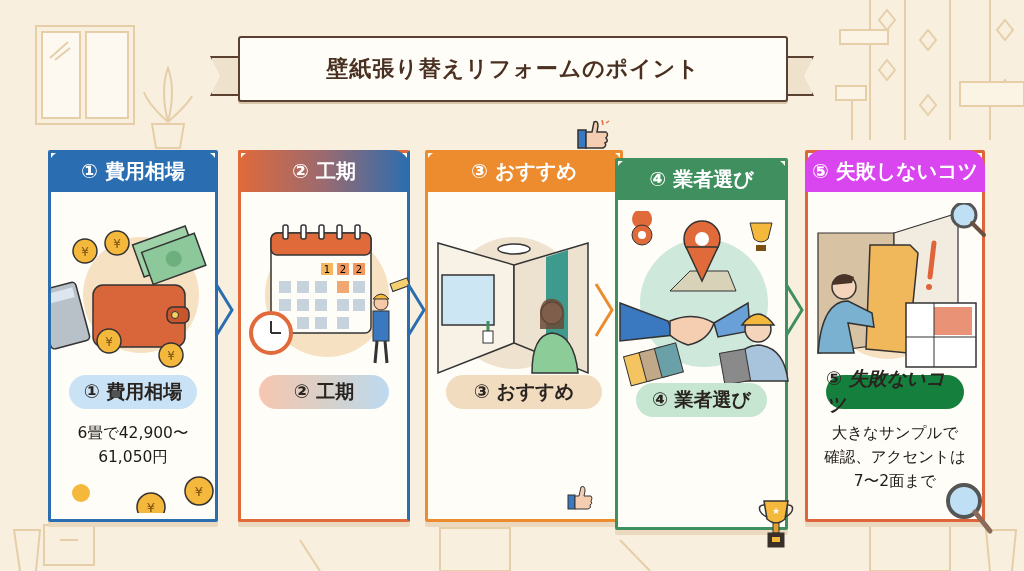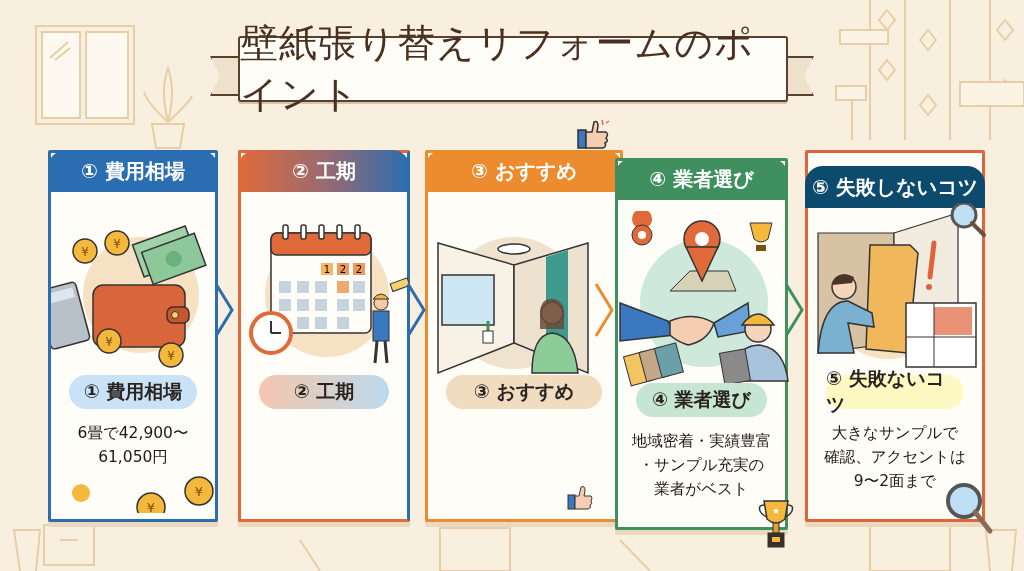--- a/index.html
+++ b/index.html
@@ -17,21 +17,21 @@
     display: flex; align-items: center; justify-content: center;
     box-shadow: 0 2px 0 #d8c4a8;
   }
   .ribbon-tail {
     position: absolute; top: 56px; width: 40px; height: 40px;
     background: #efe2cc; border: 2px solid #5a4030;
   }
   .ribbon-tail.left { left: 210px; clip-path: polygon(0 0,100% 0,100% 100%,0 100%,25% 50%); }
   .ribbon-tail.right { left: 774px; clip-path: polygon(0 0,100% 0,75% 50%,100% 100%,0 100%); }
   .title-text {
-    font-size: 38px; font-weight: normal; color: #4a3020; letter-spacing: 1px;
+    font-size: 22px; font-weight: bold; color: #4a3020; letter-spacing: 1px;
   }
   .card {
     position: absolute; top: 150px; height: 372px; border-radius: 2px;
     background: #fffdf8; border: 3px solid; overflow: visible;
     box-shadow: 0 5px 0 #ead9bf;
   }
   .card-header {
     position: absolute; left: -3px; right: -3px; top: -3px; height: 42px;
     border-radius: 18px 18px 0 0; display: flex; align-items: center;
     justify-content: center; color: #fff; font-weight: bold; font-size: 20px;
@@ -260,61 +260,58 @@
     <rect x="104" y="140" width="26" height="32" fill="#8a8a8a" stroke="#333" transform="rotate(-10 116 156)"></rect>
     <g transform="rotate(-15 30 160)">
       <rect x="10" y="140" width="22" height="30" fill="#f4c460" stroke="#333"></rect>
       <rect x="26" y="140" width="22" height="30" fill="#c0a888" stroke="#333"></rect>
       <rect x="42" y="140" width="22" height="30" fill="#6aa0a8" stroke="#333"></rect>
     </g>
   </svg>
   <div class="pill" style="background:#c6e6d2;">
     <span>④ 業者選び</span>
   </div>
-  <div class="desc">地域密着・実績豊富
-・サンプル充実の
-業者がベスト</div>
   <svg style="position:absolute;left:140px;top:338px" width="36" height="52">
     <path d="M6 2 L30 2 L27 20 Q18 28 9 20 Z" fill="#f4b83c" stroke="#333" stroke-width="1.5"></path>
     <path d="M6 6 Q0 6 2 12 Q4 16 9 18" fill="none" stroke="#333" stroke-width="1.5"></path>
     <path d="M30 6 Q36 6 34 12 Q32 16 27 18" fill="none" stroke="#333" stroke-width="1.5"></path>
     <rect x="15" y="24" width="6" height="10" fill="#e0a030" stroke="#333"></rect>
     <rect x="10" y="34" width="16" height="14" fill="#3a2e28" stroke="#333"></rect>
     <rect x="14" y="38" width="8" height="5" fill="#f4b83c"></rect>
     <text x="18" y="15" font-size="9" text-anchor="middle" fill="#fff">★</text>
   </svg>
 </div>
 
 <div class="card" style="left:805px;width:180px;border-color:#e0643a;">
-  <div class="card-header" style="background:#0c4a6e;margin-top:16px;">
+  <div class="card-header" style="background:#d946ef;">
     <span>⑤ 失敗しないコツ</span>
   </div>
   <svg class="illus" viewBox="0 0 180 310">
     <circle cx="80" cy="94" r="62" fill="#f6e1c2"></circle>
     <polygon points="10,30 86,30 86,140 10,150" fill="#d8c2a4" stroke="#333" stroke-width="1.2"></polygon>
     <polygon points="86,30 150,10 150,150 86,140" fill="#f2ebe0" stroke="#333" stroke-width="1.2"></polygon>
     <polygon points="62,42 102,42 110,50 100,150 58,146" fill="#f0b85a" stroke="#333" stroke-width="1.5"></polygon>
     <path d="M126 40 L122 74" stroke="#e0643a" stroke-width="5" stroke-linecap="round"></path>
     <circle cx="121" cy="84" r="3" fill="#e0643a"></circle>
     <circle cx="36" cy="84" r="12" fill="#f5d4bc" stroke="#333" stroke-width="1.5"></circle>
     <path d="M24 82 Q30 66 46 74 L44 80 Z" fill="#4a3428"></path>
     <path d="M10 150 Q14 98 40 98 L64 110 L66 124 L40 120 L46 150 Z" fill="#7ab0d0" stroke="#333" stroke-width="1.5"></path>
     <rect x="98" y="100" width="70" height="64" fill="#fff" stroke="#333" stroke-width="1.5"></rect>
     <rect x="126" y="104" width="38" height="28" fill="#e0643a" opacity=".7"></rect>
     <line x1="126" y1="100" x2="126" y2="164" stroke="#333"></line>
     <line x1="98" y1="134" x2="168" y2="134" stroke="#333"></line>
     <circle cx="156" cy="12" r="12" fill="#bfe0f4" stroke="#555" stroke-width="3"></circle>
     <line x1="164" y1="20" x2="176" y2="32" stroke="#6a5040" stroke-width="4" stroke-linecap="round"></line>
   </svg>
-  <div class="pill" style="background:#fef9c3;">
+  <div class="pill" style="background:#15803d;font-style:italic;">
     <span>⑤ 失敗ないコツ</span>
   </div>
   <div class="desc">大きなサンプルで
 確認、アクセントは
-9〜2面まで</div>
+7〜2面まで</div>
   <svg style="position:absolute;left:136px;top:328px" width="50" height="56">
     <circle cx="20" cy="20" r="16" fill="#bfe0f4" stroke="#555" stroke-width="4"></circle>
     <line x1="31" y1="31" x2="46" y2="50" stroke="#8a6a58" stroke-width="5" stroke-linecap="round"></line>
   </svg>
 </div>
 
 <svg class="arrow" style="left:214px;" viewBox="0 0 22 60">
     <polyline points="2,4 18,30 2,56" fill="none" stroke="#2a6db0" stroke-width="3"></polyline>
   </svg>
 <svg class="arrow" style="left:406px;" viewBox="0 0 22 60">

